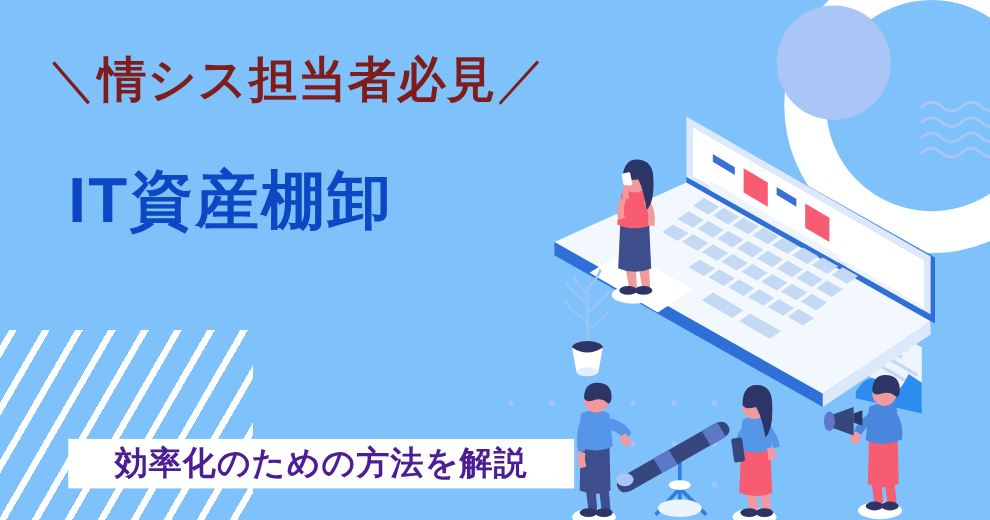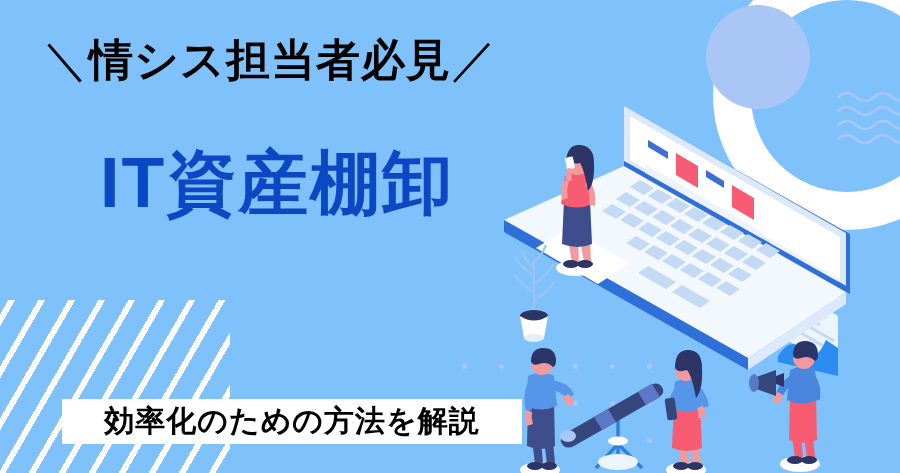--- a/index.html
+++ b/index.html
@@ -30,40 +30,40 @@
       rgba(255,255,255,0) 6px,rgba(255,255,255,0) 26px);
   }
   #dots{
     left:446px;top:348px;width:210px;height:125px;
     background-image:radial-gradient(#A9C6F6 2.4px, rgba(0,0,0,0) 2.6px);
     background-size:37px 37px;
     opacity:.95;
   }
   
   #eyebrow{
-    position:absolute;left:42px;top:28px;width:480px;height:62px;
-    color:#000000;font-size:44px;font-weight:700;line-height:62px;
-    letter-spacing:1px;white-space:nowrap;
+    position:absolute;left:42px;top:44px;width:480px;height:62px;
+    color:#7f1d1d;font-size:44px;font-weight:700;line-height:62px;
+    letter-spacing:1px;white-space:nowrap;font-family:Liberation Mono, monospace;
   }
   #eyebrow .slash{font-weight:400;font-size:46px;}
   .title-line{
     position:absolute;left:62px;color:#0C47C4;
-    font-size:70px;font-weight:700;line-height:86px;
-    letter-spacing:2px;white-space:nowrap;margin-left:38px;
+    font-size:58px;font-weight:700;line-height:86px;
+    letter-spacing:2px;white-space:nowrap;
   }
   #title1{top:140px;}
   #title2{top:257px;}
   #subtitle-band{
     position:absolute;left:62px;top:399px;width:460px;height:45px;
     background:#FFFFFF;
   }
   #subtitle{
     position:absolute;left:62px;top:399px;width:460px;height:45px;
     display:flex;align-items:center;justify-content:center;
-    color:#000000;font-size:30px;font-weight:700;letter-spacing:1px;
+    color:#4c1d95;font-size:30px;font-weight:700;letter-spacing:1px;
     white-space:nowrap;
   }
   
   #illus{position:absolute;left:490px;top:40px;width:410px;height:433px;}
 </style>
 </head>
 <body>
 
 <div id="banner">
 

